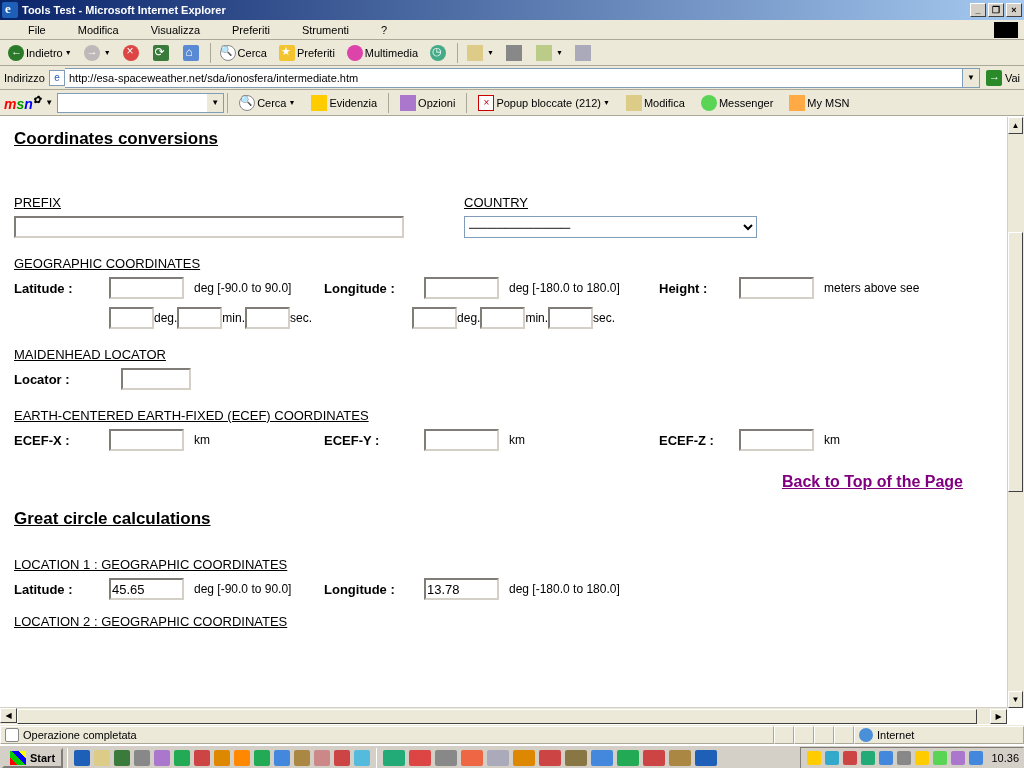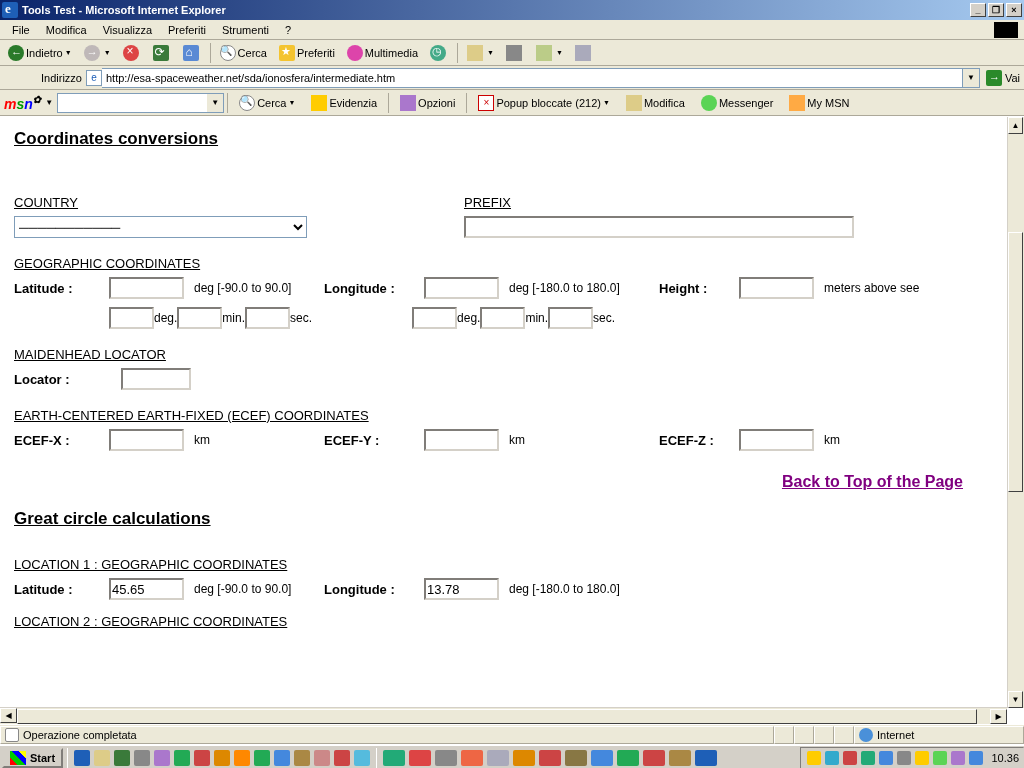--- a/index.html
+++ b/index.html
@@ -52,21 +52,21 @@
   cursor: pointer;
 }
 .menubar {
   background: #ece9d8;
   height: 20px;
   display: flex;
   align-items: center;
   padding: 0 4px;
   border-bottom: 1px solid #aca899;
 }
-.menubar .mitem { padding: 2px 8px; cursor: pointer; }
+.menubar .mitem { padding: 2px 8px; cursor: pointer; margin-left: 16px; }
 .menubar .mspacer { flex: 1; }
 .menubar .flag {
   width: 24px; height: 16px;
   background: #000;
   margin-right: 2px;
 }
 .toolbar {
   background: #ece9d8;
   height: 26px;
   display: flex;
@@ -93,21 +93,21 @@
   margin: 0 3px;
 }
 .addrbar {
   background: #ece9d8;
   height: 24px;
   display: flex;
   align-items: center;
   padding: 0 4px;
   border-bottom: 1px solid #aca899;
 }
-.addrbar .lbl { margin-right: 4px; margin-left: 37px; }
+.addrbar .lbl { margin-right: 4px; }
 .addrbar .addricon {
   width: 16px; height: 16px;
   background: #fff;
   border: 1px solid #7f9db9;
   margin-right: 0;
   display: flex;
   align-items: center;
   justify-content: center;
 }
 .addrbar input.addr {
@@ -539,26 +539,26 @@
   </span>
 </div>
 
 <div class="content-wrap">
   <div class="page">
 
     <h2>Coordinates conversions</h2>
 
     <div class="topcol">
       <div>
+        <div class="sect-label">PREFIX</div>
+        <input class="fld-input" style="width: 390px;" value="">
+      </div>
+      <div>
         <div class="sect-label">COUNTRY</div>
         <select class="fld-select"><option>───────────</option></select>
-      </div>
-      <div>
-        <div class="sect-label">PREFIX</div>
-        <input class="fld-input" style="width: 390px;" value="">
       </div>
     </div>
 
     <div class="sect-label">GEOGRAPHIC COORDINATES</div>
     <div style="display:flex;align-items:center;gap:10px">
       <span class="fld-label" style="width:85px">Latitude :</span>
       <input class="fld-input" style="width: 75px;">
       <span class="hint" style="width:120px">deg [-90.0 to 90.0]</span>
       <span class="fld-label" style="width:90px">Longitude :</span>
       <input class="fld-input" style="width: 75px;">

